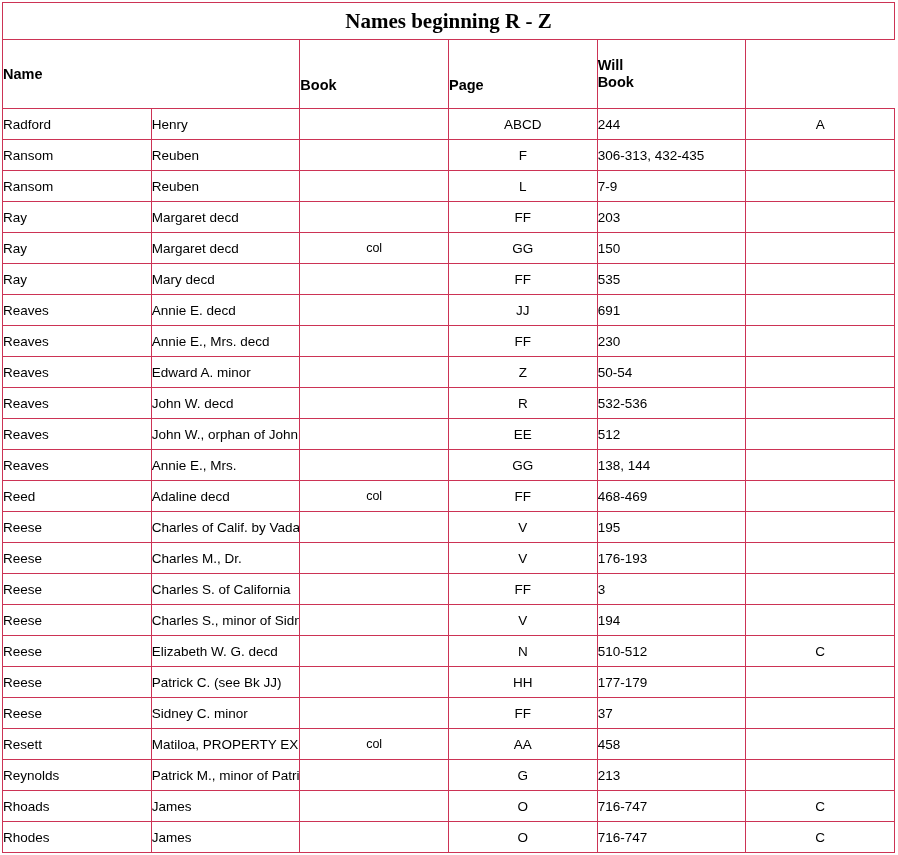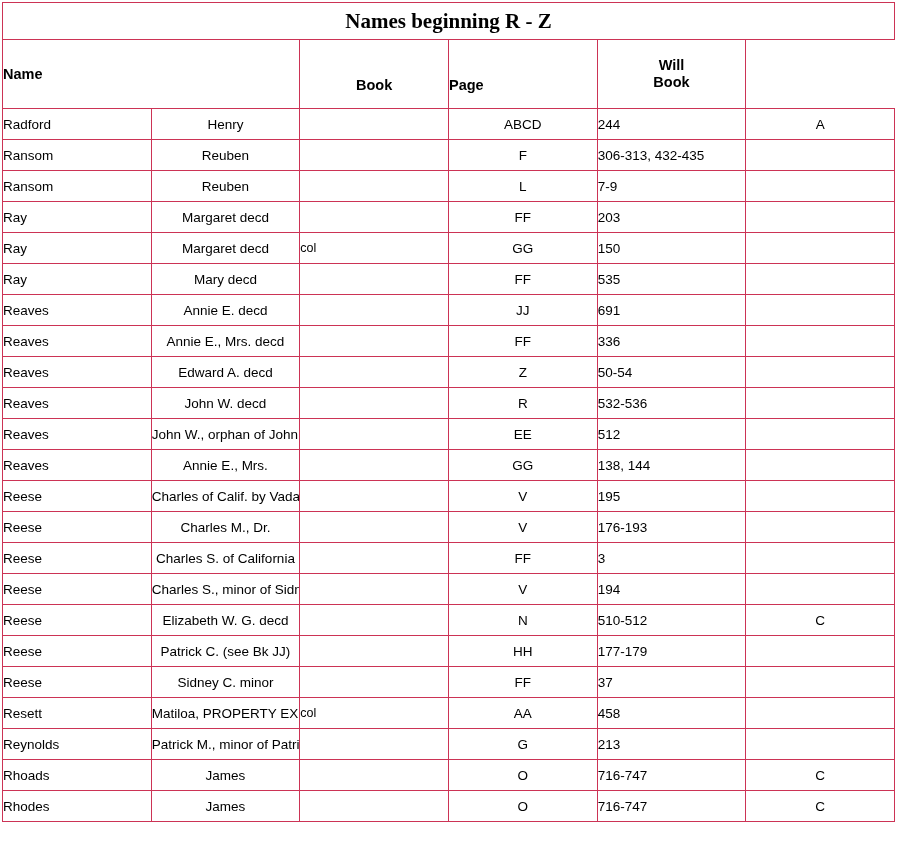--- a/index.html
+++ b/index.html
@@ -42,33 +42,33 @@
   .hdr {
     font-size: 14.5px;
     font-weight: bold;
     color: #000;
     height: 46px;
     padding: 2px 6px;
     text-align: left;
     vertical-align: top;
     line-height: 1.15;
   }
-  .hdr.center { text-align: center; }
+  .hdr.center { }
   .hdr.pad-top { padding-top: 22px; }
   .row-cell {
     font-size: 13.5px;
     color: #000;
     height: 30px;
     padding: 0 6px;
     white-space: nowrap;
     overflow: hidden;
   }
   .c-name { width: 100px; }
-  .c-desc { width: 425px; text-align: center; }
-  .c-col  { width: 28px; text-align: left; font-size: 12.5px; }
+  .c-desc { width: 425px; }
+  .c-col  { width: 28px; text-align: center; font-size: 12.5px; }
   .c-book { width: 50px; text-align: center; }
   .c-page { width: 232px; }
   .c-will { width: 56px; text-align: center; }
 </style>
 </head>
 <body>
 
 <div class="page">
   <table class="index-table">
     <tbody>
@@ -138,26 +138,26 @@
         <td class="row-cell c-col"></td>
         <td class="row-cell c-book">JJ</td>
         <td class="row-cell c-page">691</td>
         <td class="row-cell c-will"></td>
       </tr>
       <tr>
         <td class="row-cell c-name">Reaves</td>
         <td class="row-cell c-desc">Annie E., Mrs. decd</td>
         <td class="row-cell c-col"></td>
         <td class="row-cell c-book">FF</td>
-        <td class="row-cell c-page">336</td>
-        <td class="row-cell c-will"></td>
-      </tr>
-      <tr>
-        <td class="row-cell c-name">Reaves</td>
-        <td class="row-cell c-desc">Edward A. decd</td>
+        <td class="row-cell c-page">230</td>
+        <td class="row-cell c-will"></td>
+      </tr>
+      <tr>
+        <td class="row-cell c-name">Reaves</td>
+        <td class="row-cell c-desc">Edward A. minor</td>
         <td class="row-cell c-col"></td>
         <td class="row-cell c-book">Z</td>
         <td class="row-cell c-page">50-54</td>
         <td class="row-cell c-will"></td>
       </tr>
       <tr>
         <td class="row-cell c-name">Reaves</td>
         <td class="row-cell c-desc">John W. decd</td>
         <td class="row-cell c-col"></td>
         <td class="row-cell c-book">R</td>
@@ -171,20 +171,28 @@
         <td class="row-cell c-book">EE</td>
         <td class="row-cell c-page">512</td>
         <td class="row-cell c-will"></td>
       </tr>
       <tr>
         <td class="row-cell c-name">Reaves</td>
         <td class="row-cell c-desc">Annie E., Mrs.</td>
         <td class="row-cell c-col"></td>
         <td class="row-cell c-book">GG</td>
         <td class="row-cell c-page">138, 144</td>
+        <td class="row-cell c-will"></td>
+      </tr>
+      <tr>
+        <td class="row-cell c-name">Reed</td>
+        <td class="row-cell c-desc">Adaline decd</td>
+        <td class="row-cell c-col">col</td>
+        <td class="row-cell c-book">FF</td>
+        <td class="row-cell c-page">468-469</td>
         <td class="row-cell c-will"></td>
       </tr>
       <tr>
         <td class="row-cell c-name">Reese</td>
         <td class="row-cell c-desc">Charles of Calif. by Vada Reese</td>
         <td class="row-cell c-col"></td>
         <td class="row-cell c-book">V</td>
         <td class="row-cell c-page">195</td>
         <td class="row-cell c-will"></td>
       </tr>

